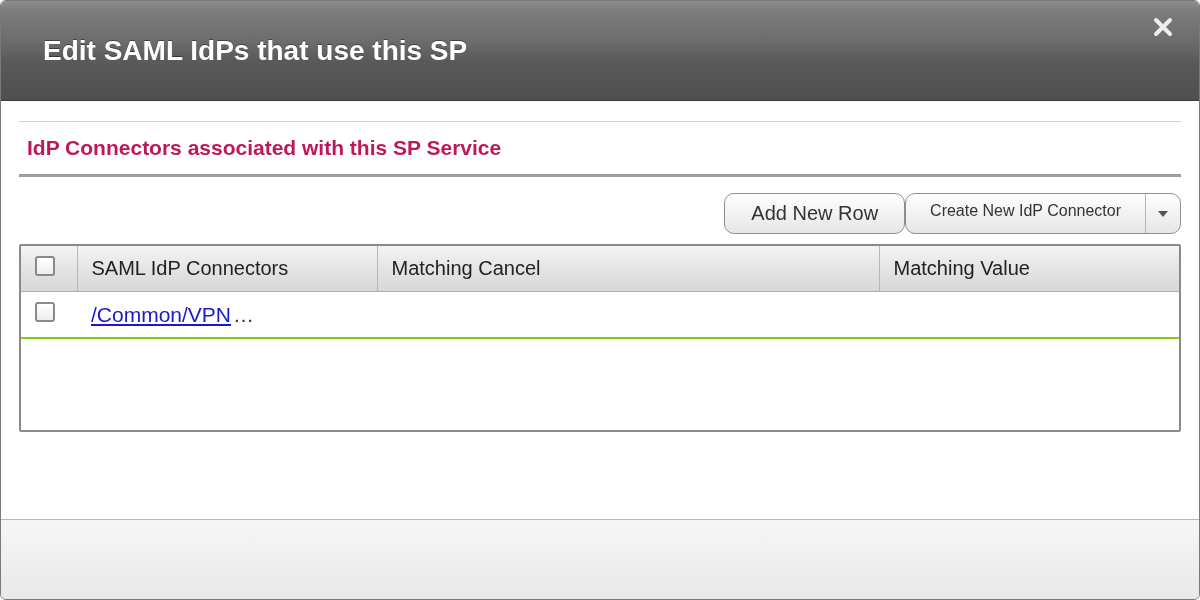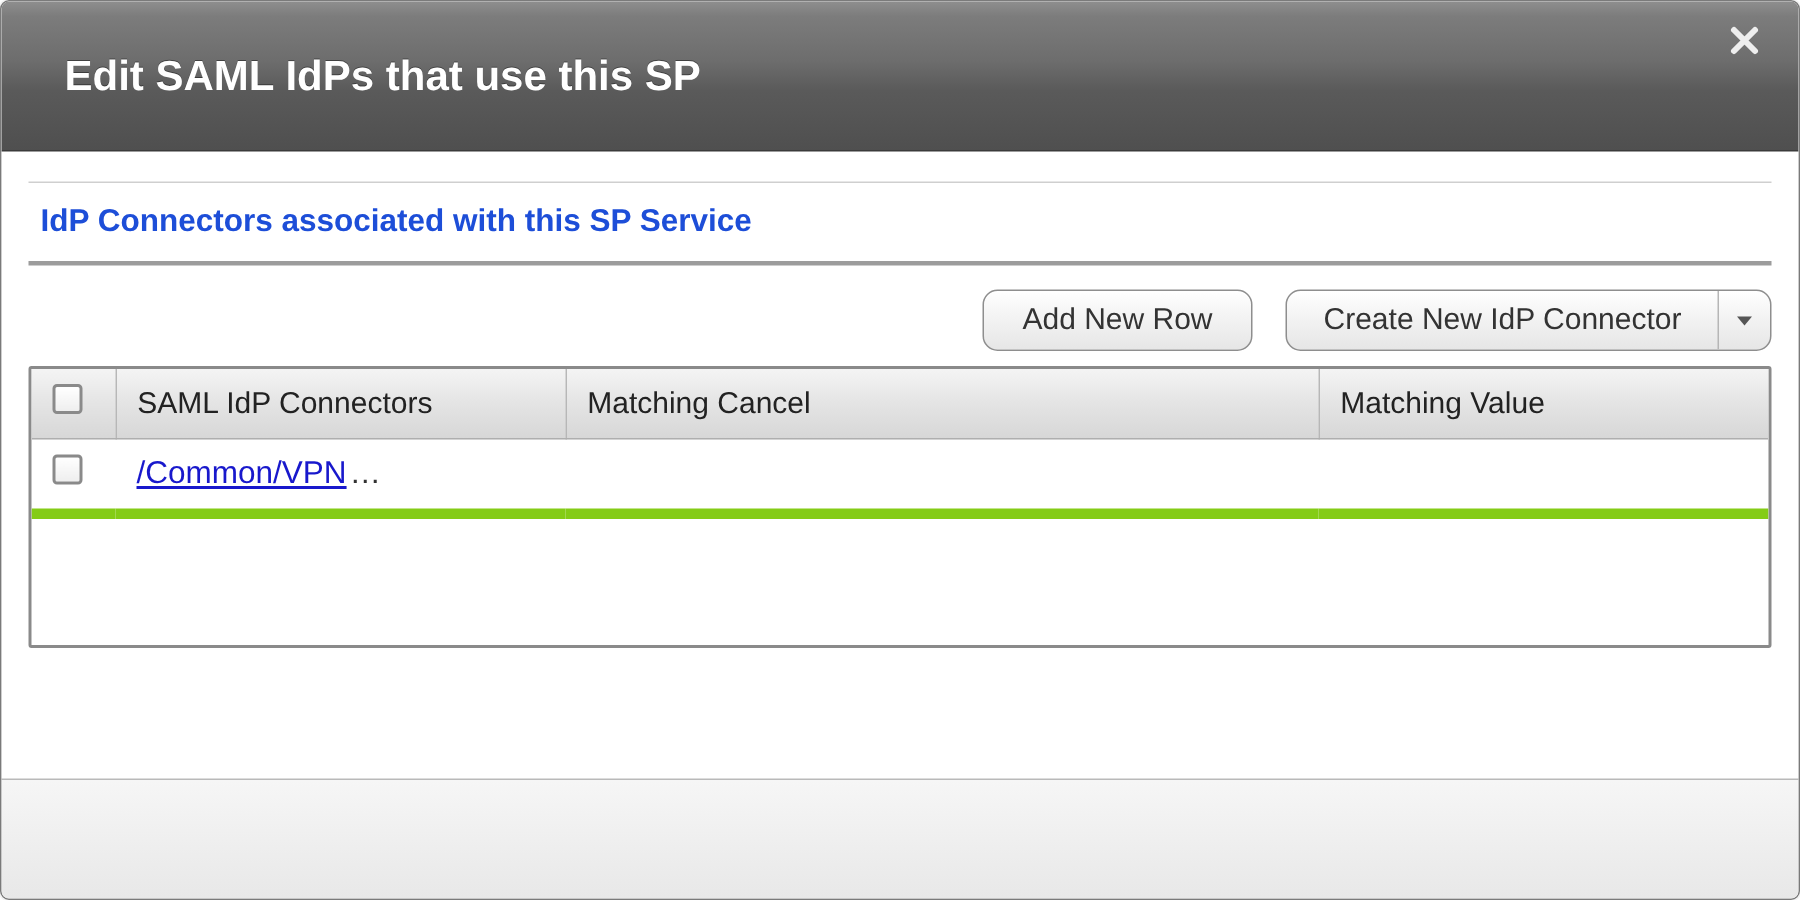--- a/index.html
+++ b/index.html
@@ -59,29 +59,28 @@
     background: #fff;
     padding: 10px 12px 16px 12px;
     display: flex;
     flex-direction: column;
   }
   .section-heading {
     margin: 10px 6px 0 6px;
     padding: 14px 8px 14px 8px;
     font-size: 21px;
     font-weight: bold;
-    color: #1d4ed8;
+    color: #be185d;
     border-top: 1px solid #cfcfcf;
     border-bottom: 3px solid #9c9c9c;
     background: #fff;
   }
   .toolbar-row {
     display: flex;
     justify-content: flex-end;
-    gap: 22px;
     padding: 16px 6px 10px 6px;
   }
   .btn {
     font-size: 20px;
     color: #333;
     padding: 8px 26px;
     border: 1px solid #8e8e8e;
     border-radius: 10px;
     background: linear-gradient(to bottom, #ffffff 0%, #f3f3f3 45%, #e6e6e6 100%);
     cursor: pointer;
@@ -94,21 +93,21 @@
   }
   .split-btn {
     display: flex;
     border: 1px solid #8e8e8e;
     border-radius: 10px;
     overflow: hidden;
     background: linear-gradient(to bottom, #ffffff 0%, #f3f3f3 45%, #e6e6e6 100%);
   }
   .split-btn .main {
     padding: 8px 24px;
-    font-size: 20px;
+    font-size: 16px;
     color: #333;
     cursor: pointer;
     border-right: 1px solid #b6b6b6;
   }
   .split-btn .arrow {
     width: 34px;
     display: flex;
     align-items: center;
     justify-content: center;
     cursor: pointer;
@@ -143,21 +142,21 @@
     border-bottom: 1px solid #aeaeae;
   }
   .grid thead th:last-child { border-right: none; }
   .grid col.c0 { width: 56px; }
   .grid col.c1 { width: 300px; }
   .grid col.c2 { width: auto; }
   .grid col.c3 { width: 300px; }
   .grid tbody td {
     padding: 10px 14px;
     font-size: 20px;
-    border-bottom: 7px solid #84cc16;
+    border-bottom: 2px solid #84cc16;
     vertical-align: middle;
     height: 36px;
   }
   .cb {
     width: 20px; height: 20px;
     border: 2px solid #8a8a8a;
     border-radius: 3px;
     background: linear-gradient(to bottom, #fff, #eee);
     display: inline-block;
     cursor: pointer;

